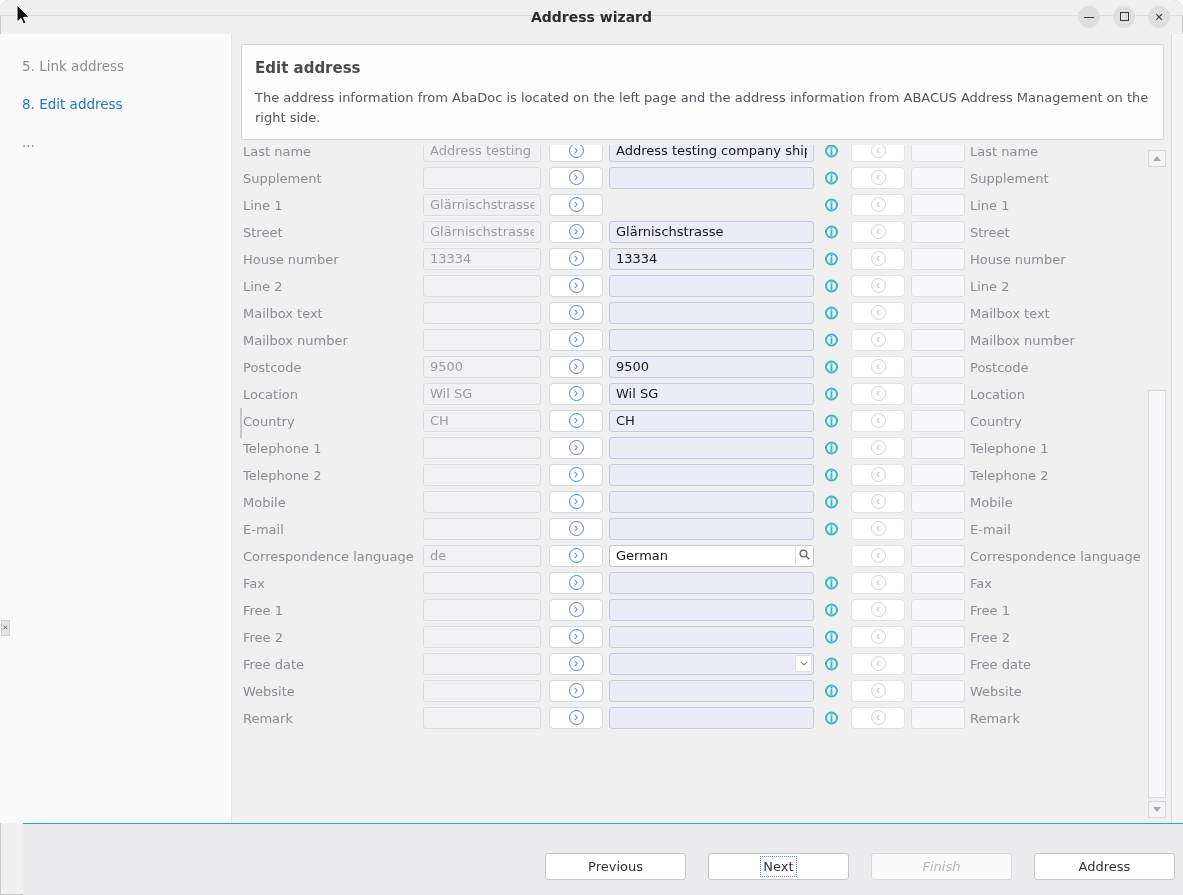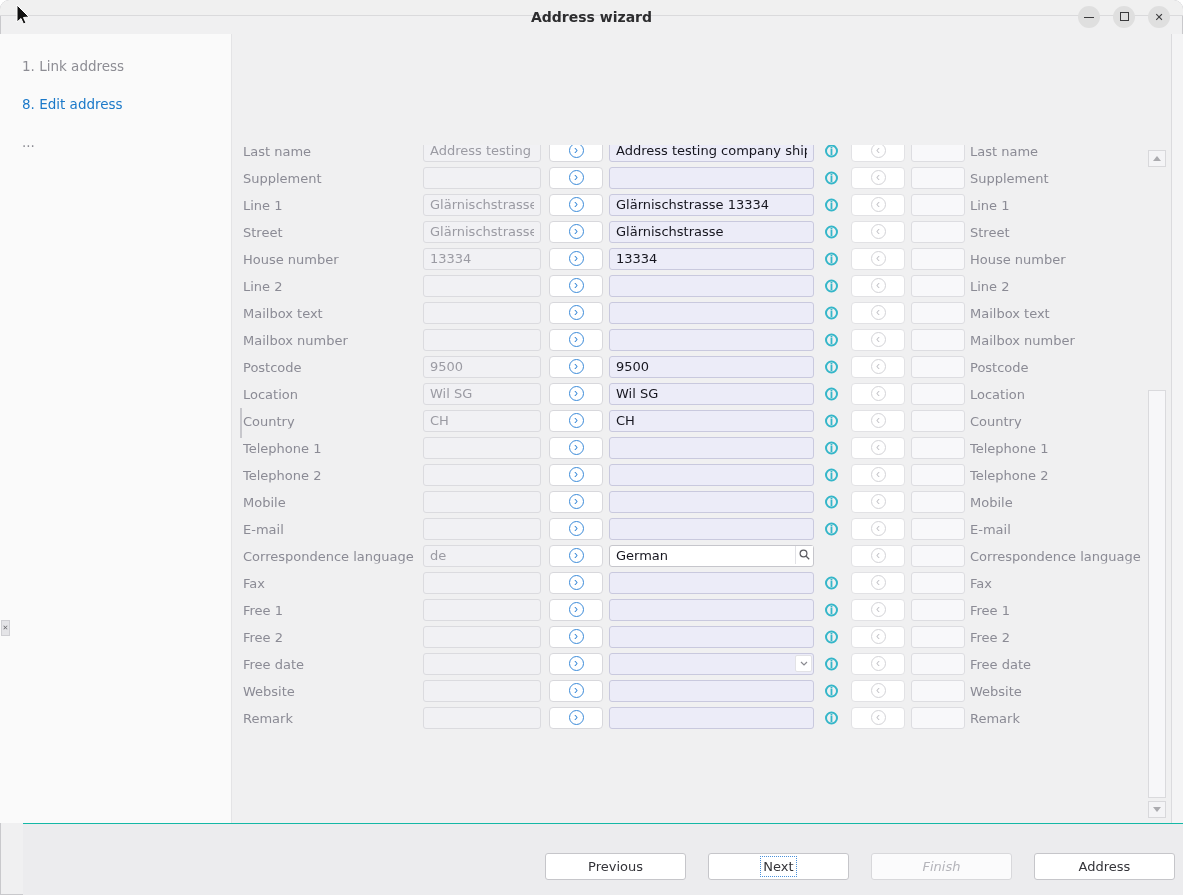--- a/index.html
+++ b/index.html
@@ -102,25 +102,29 @@
     <button class="winbtn" id="btn-min"><span class="dash"></span></button>
     <button class="winbtn" id="btn-max"><span class="sq"></span></button>
     <button class="winbtn" id="btn-close">✕</button>
   </div>
 
   <svg class="cursor" width="20" height="24" viewBox="0 0 20 24">
     <path d="M5 2 L5 19 L9 15.5 L11.5 21 L14 20 L11.5 14.5 L17 14 Z" fill="#111" stroke="#fff" stroke-width="1"></path>
   </svg>
 
   <div class="sidebar" id="sidebar">
-      <div class="step" style="top: 24px;">1. Link address</div>
+      <div class="step" style="top: 24px;">5. Link address</div>
       <div class="step active" style="top: 62px;">8. Edit address</div>
       <div class="step" style="top: 100px;">...</div>
     </div>
 
+  <div class="headerbox">
+    <div class="h1">Edit address</div>
+    <div class="desc">The address information from AbaDoc is located on the left page and the address information from ABACUS Address Management on the right side.</div>
+  </div>
 
   <div class="viewport">
     <div class="rows" id="rows">
         <div class="row">
           <div class="flabel l">Last name</div>
           <input class="inp left" value="Address testing co" style="">
           <button class="copybtn fwd">
             <span class="circ">›</span>
           </button>
           <div class="rwrap">
@@ -148,23 +152,20 @@
           </button>
           <input class="inp small" style="">
           <div class="flabel r">Supplement</div>
         </div>
         <div class="row">
           <div class="flabel l">Line 1</div>
           <input class="inp left" value="Glärnischstrasse 13" style="">
           <button class="copybtn fwd">
             <span class="circ">›</span>
           </button>
-          <div class="rwrap">
-            <input class="inp rightv" value="Glärnischstrasse 13334" style="">
-          </div>
           <i class="infoi">i</i>
           <button class="copybtn bck">
             <span class="circ gray">‹</span>
           </button>
           <input class="inp small" style="">
           <div class="flabel r">Line 1</div>
         </div>
         <div class="row">
           <div class="flabel l">Street</div>
           <input class="inp left" value="Glärnischstrasse" style="">

